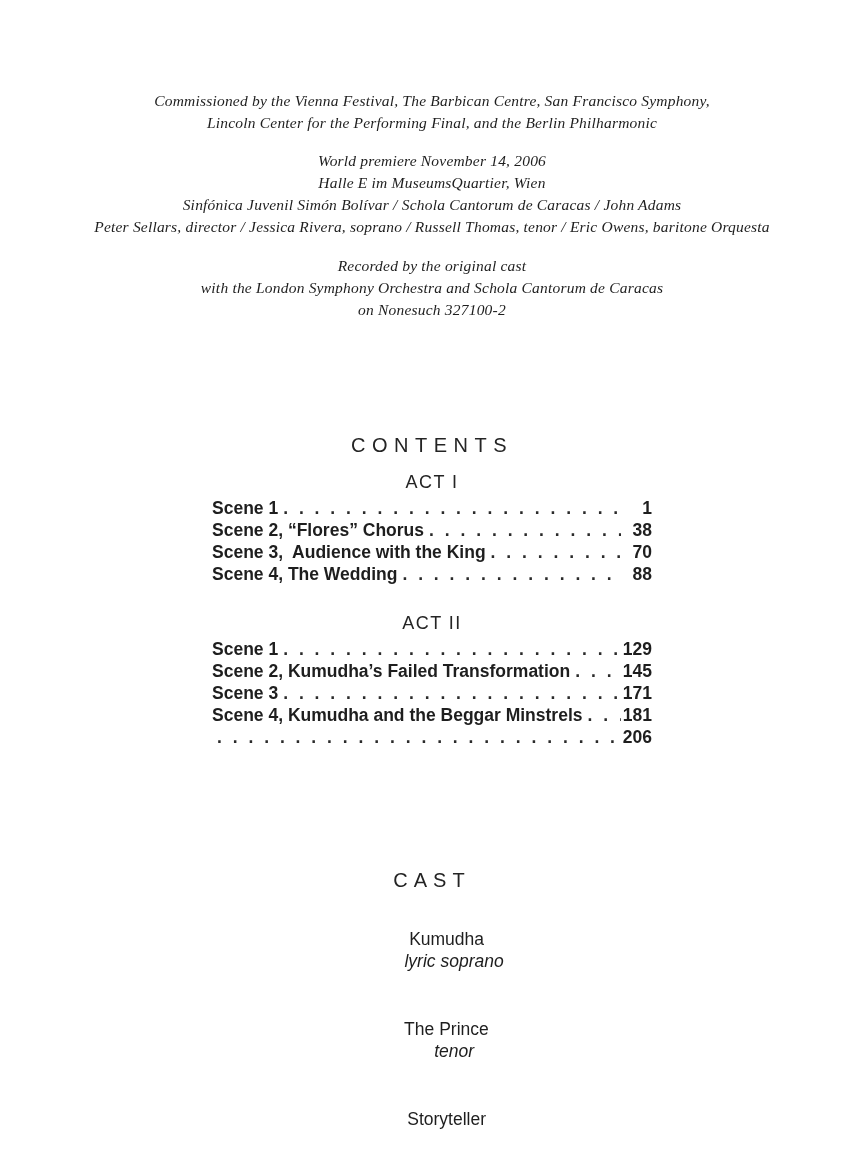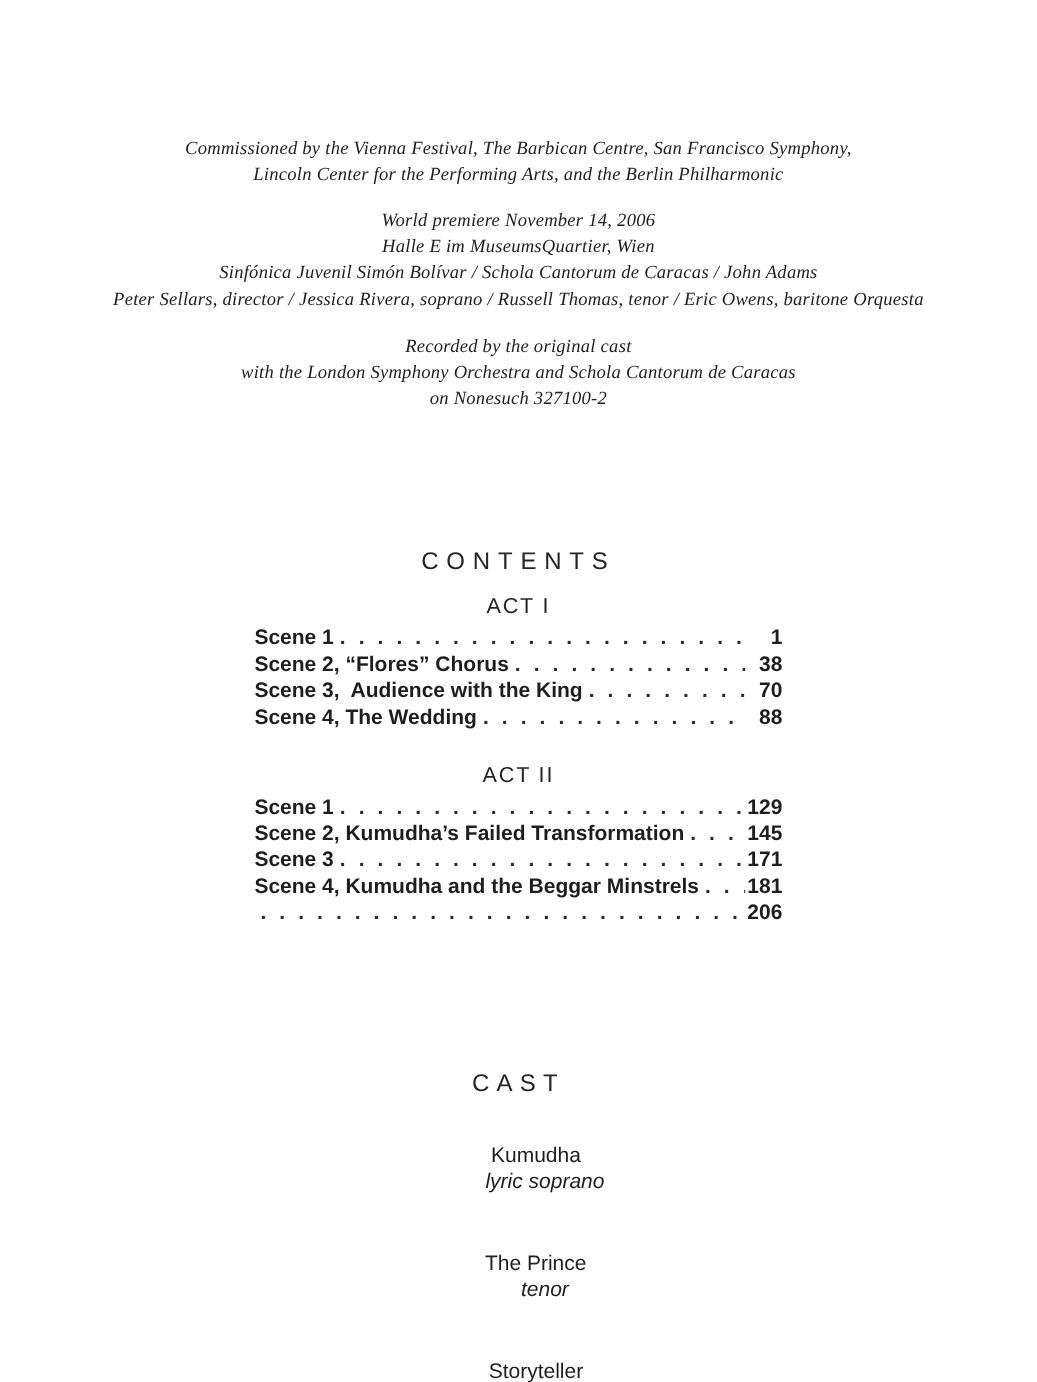--- a/index.html
+++ b/index.html
@@ -23,21 +23,21 @@
   
   .serif-block {
     font-family: "Liberation Serif", serif;
     font-style: italic;
     font-size: 15.5px;
     line-height: 22px;
     text-align: center;
     letter-spacing: 0.2px;
   }
   .serif-line { white-space: pre; }
-  .commission { padding-top: 113px; }
+  .commission { padding-top: 90px; }
   .premiere   { margin-top: 16px; }
   .recording  { margin-top: 17px; }
 
   
   .contents-heading {
     margin-top: 113px;
     text-align: center;
     font-size: 20px;
     font-weight: 400;
     letter-spacing: 6.5px;
@@ -100,21 +100,21 @@
   .cast-role { font-style: normal; }
   .cast-voice { font-style: italic; margin-left: 15px; }
 </style>
 </head>
 <body>
 
 <div class="page">
 
   <div class="serif-block commission">
     <div class="serif-line">Commissioned by the Vienna Festival, The Barbican Centre, San Francisco Symphony,</div>
-    <div class="serif-line">Lincoln Center for the Performing Arts, and the Berlin Philharmonic</div>
+    <div class="serif-line">Lincoln Center for the Performing Final, and the Berlin Philharmonic</div>
   </div>
 
   <div class="serif-block premiere">
     <div class="serif-line">World premiere November 14, 2006</div>
     <div class="serif-line">Halle E im MuseumsQuartier, Wien</div>
     <div class="serif-line">Sinfónica Juvenil Simón Bolívar / Schola Cantorum de Caracas / John Adams</div>
     <div class="serif-line">Peter Sellars, director / Jessica Rivera, soprano / Russell Thomas, tenor / Eric Owens, baritone Orquesta</div>
   </div>
 
   <div class="serif-block recording">

